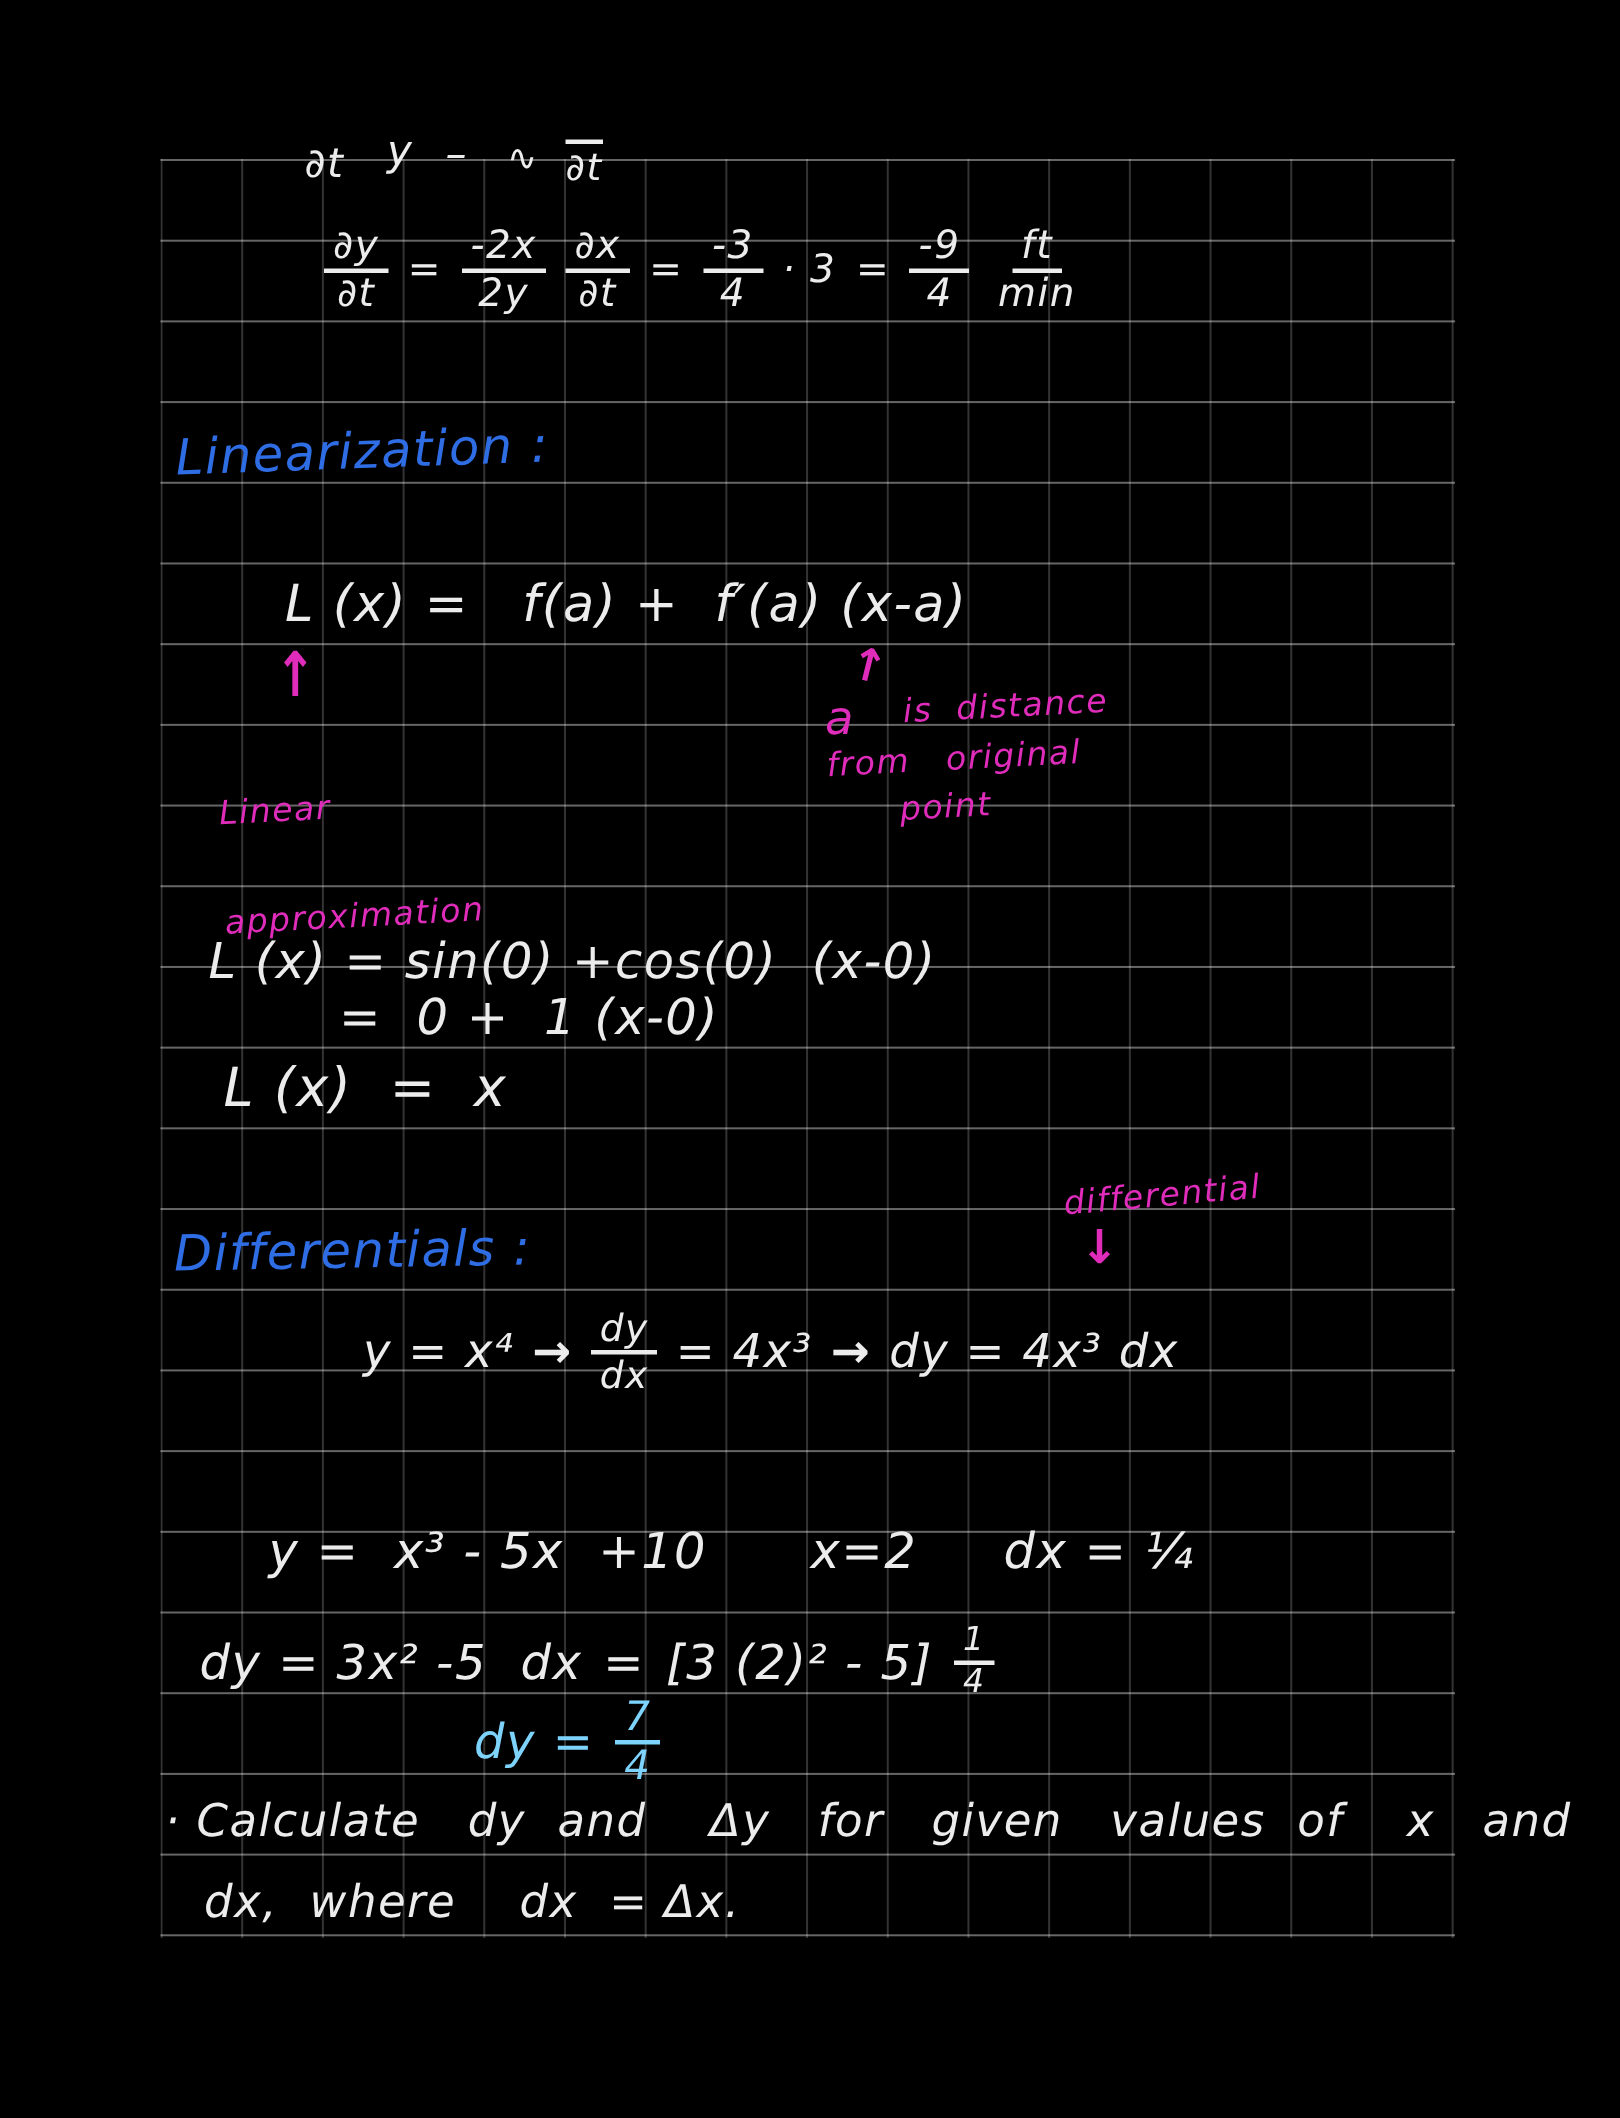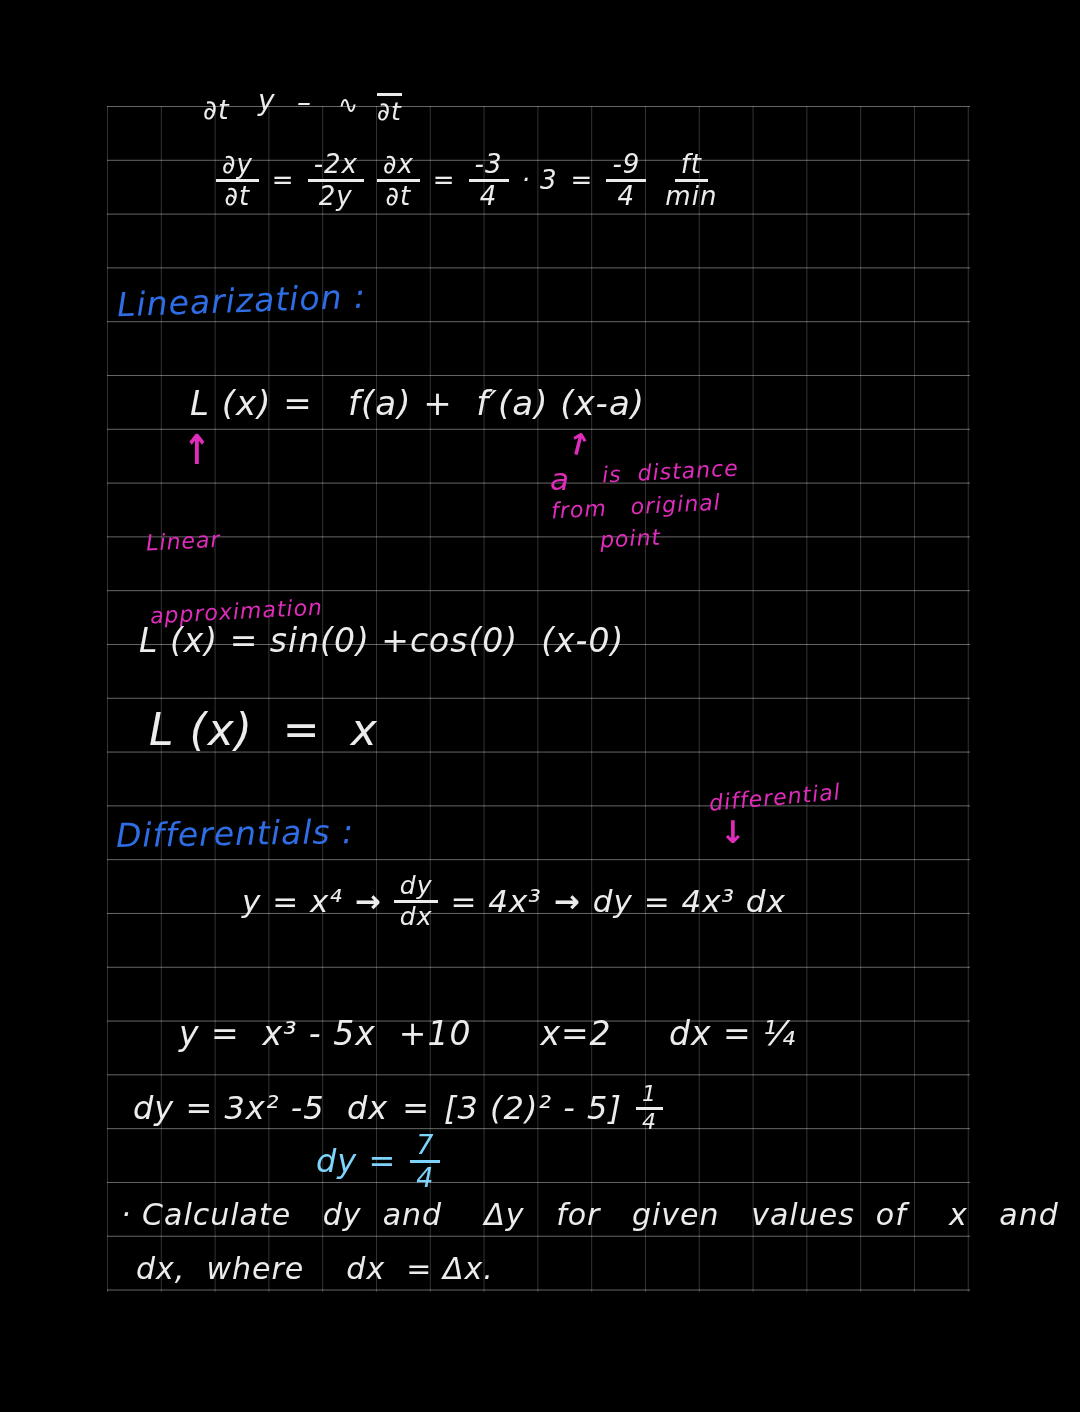--- a/index.html
+++ b/index.html
@@ -82,21 +82,22 @@
   </div>
 
   <div class="ink arrow" style="left: 566px; top: 428px; font-size: 30px; transform: rotate(14deg); color: rgb(223, 44, 186);">↑</div>
 
   <span class="ink" style="left: 550px; top: 462px; font-size: 31px; color: rgb(223, 44, 186);">a</span>
   <span class="ink" style="left: 602px; top: 460px; font-size: 22px; transform: rotate(-3deg); color: rgb(223, 44, 186);">is  distance</span>
   <span class="ink" style="left: 551px; top: 495px; font-size: 22px; transform: rotate(-3deg); color: rgb(223, 44, 186);">from   original</span>
   <span class="ink" style="left: 600px; top: 527px; font-size: 22px; transform: rotate(-3deg); color: rgb(223, 44, 186);">point</span>
 
   <div class="ink" style="left: 139px; top: 606px; font-size: 33px; color: rgb(236, 236, 236); margin-top: 17px;">L (x) = sin(0) +cos(0)  (x-0)</div>
-  <div class="ink" style="left: 149px; top: 706px; font-size: 44px; color: rgb(236, 236, 236);">L (x)  =  x</div>
+  <div class="ink" style="left: 226px; top: 660px; font-size: 33px; color: rgb(236, 236, 236);">=  0 +  1 (x-0)</div>
+  <div class="ink" style="left: 149px; top: 706px; font-size: 36px; color: rgb(236, 236, 236);">L (x)  =  x</div>
 
   <div class="ink" style="left: 709px; top: 786px; font-size: 22px; transform: rotate(-5deg); color: rgb(223, 44, 186);">differential</div>
   <div class="ink arrow" style="left: 720px; top: 815px; font-size: 31px; color: rgb(223, 44, 186);">↓</div>
 
   <div class="ink" style="left: 116px; top: 816px; font-size: 33px; transform: rotate(-1deg); color: rgb(46, 109, 228);">Differentials :</div>
 
   <div class="ink row" style="left: 242px; top: 872px; font-size: 31px; gap: 12px; color: rgb(236, 236, 236);">
     <span>y = x⁴</span>
     <span class="arrow">→</span>
     <span class="frac" style="font-size:25px;font-style:italic;">
@@ -123,16 +124,16 @@
   </div>
 
   <div class="ink row" style="left: 316px; top: 1130px; font-size: 32px; gap: 14px; color: #7dd3fc;">
     <span>dy =</span>
     <span class="frac" style="font-size:27px;">
       <span class="num">7</span>
       <span class="den">4</span>
     </span>
   </div>
 
-  <div class="ink" style="left: 110px; top: 1198px; font-size: 30px; color: rgb(236, 236, 236); margin-left: 11px;">· Calculate   dy  and    Δy   for   given   values  of    x   and</div>
+  <div class="ink" style="left: 110px; top: 1198px; font-size: 30px; color: rgb(236, 236, 236);">· Calculate   dy  and    Δy   for   given   values  of    x   and</div>
   <div class="ink" style="left: 136px; top: 1252px; font-size: 30px; color: rgb(236, 236, 236);">dx,  where    dx  = Δx.</div>
 
 </div>
 
 </body></html>

